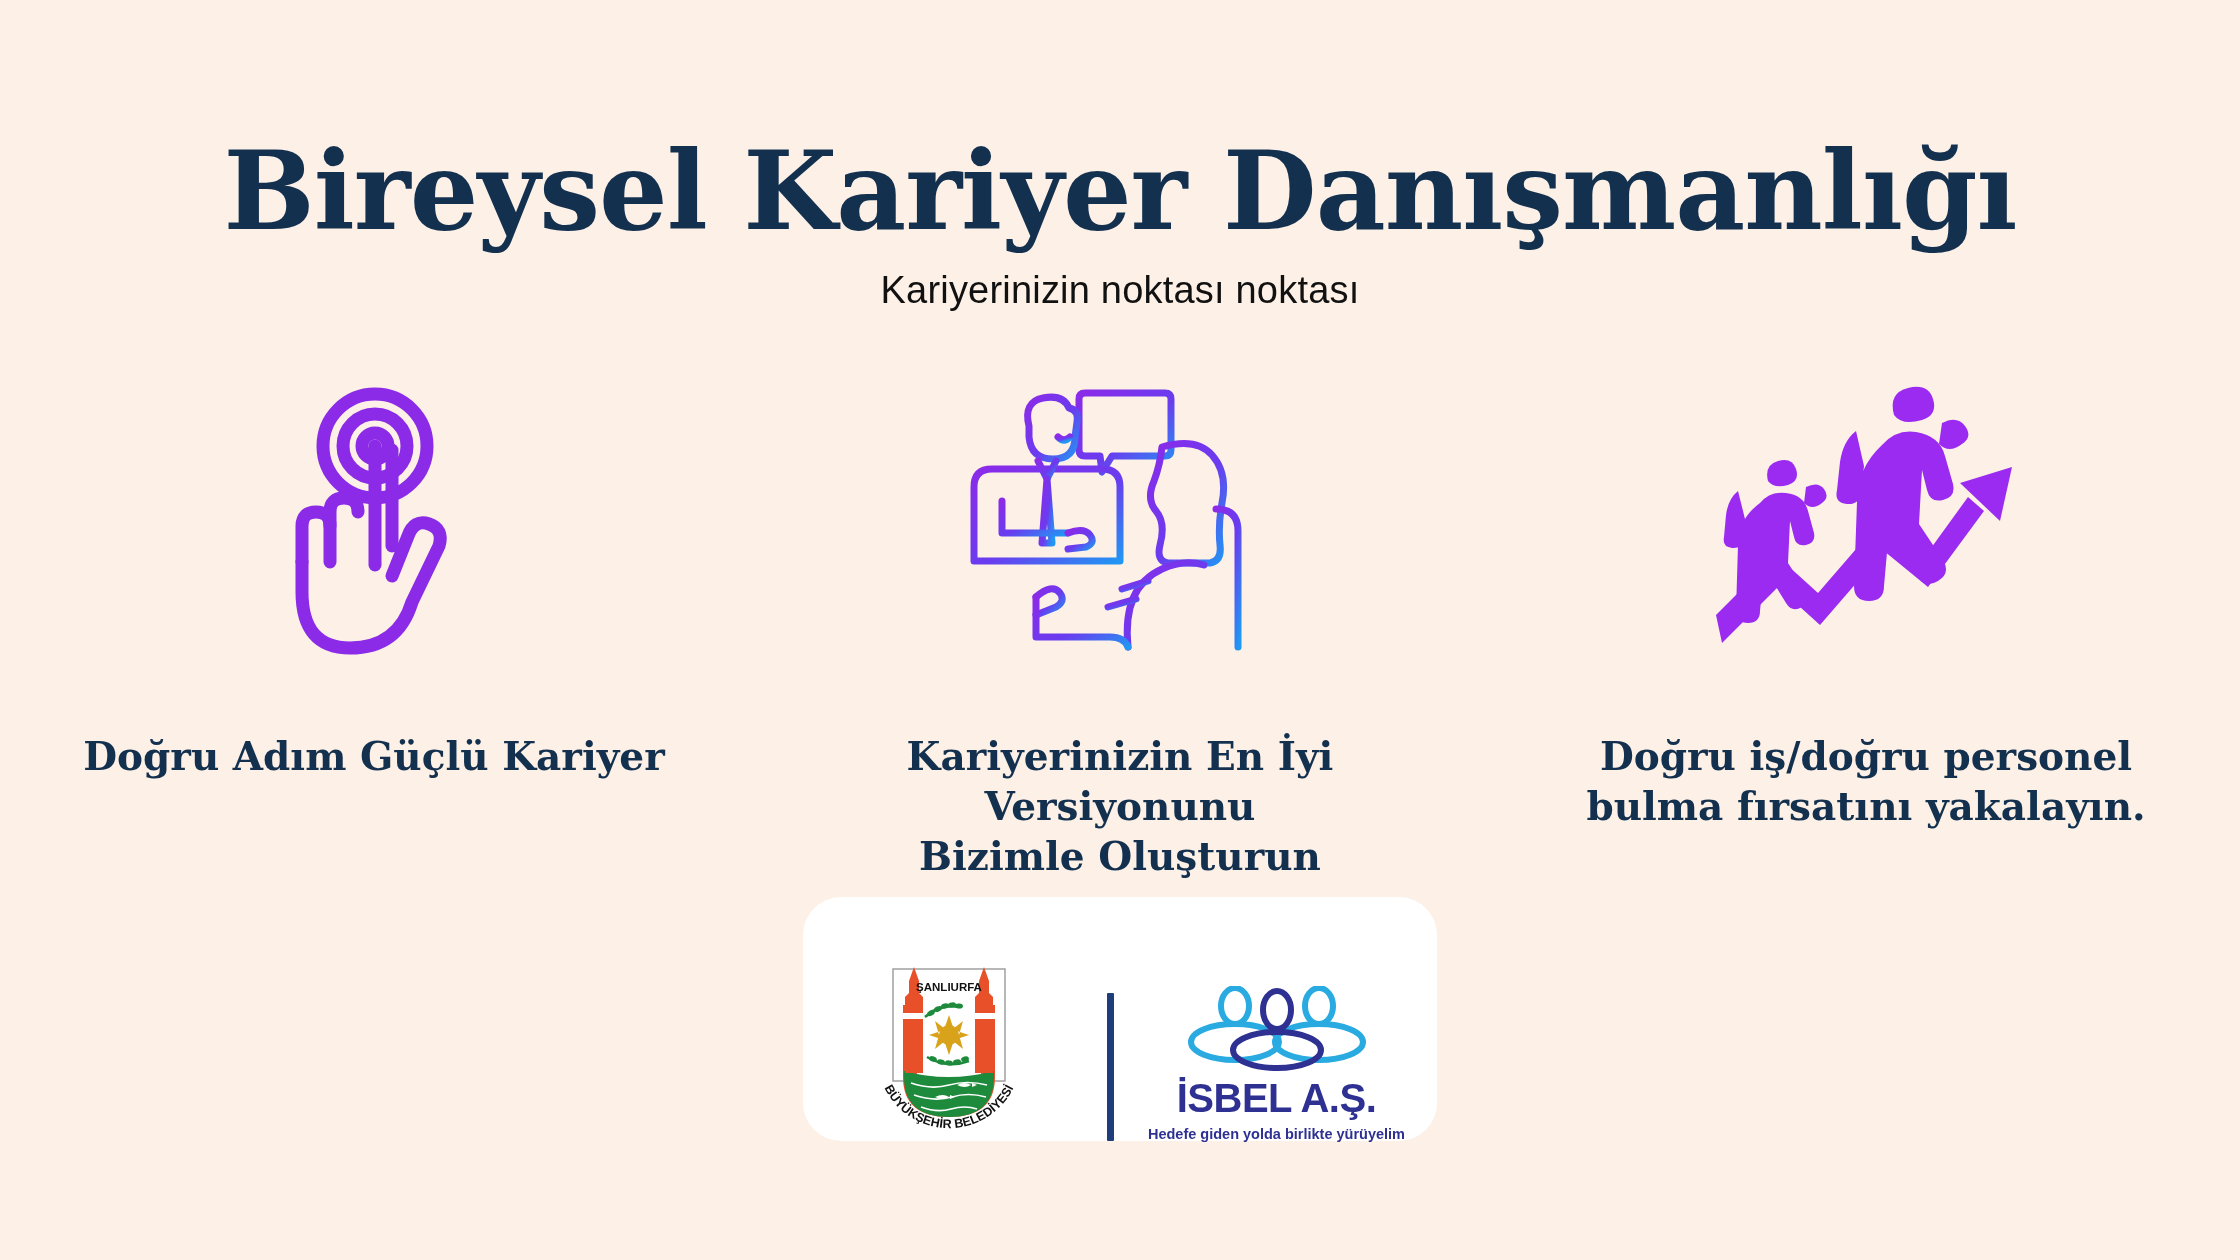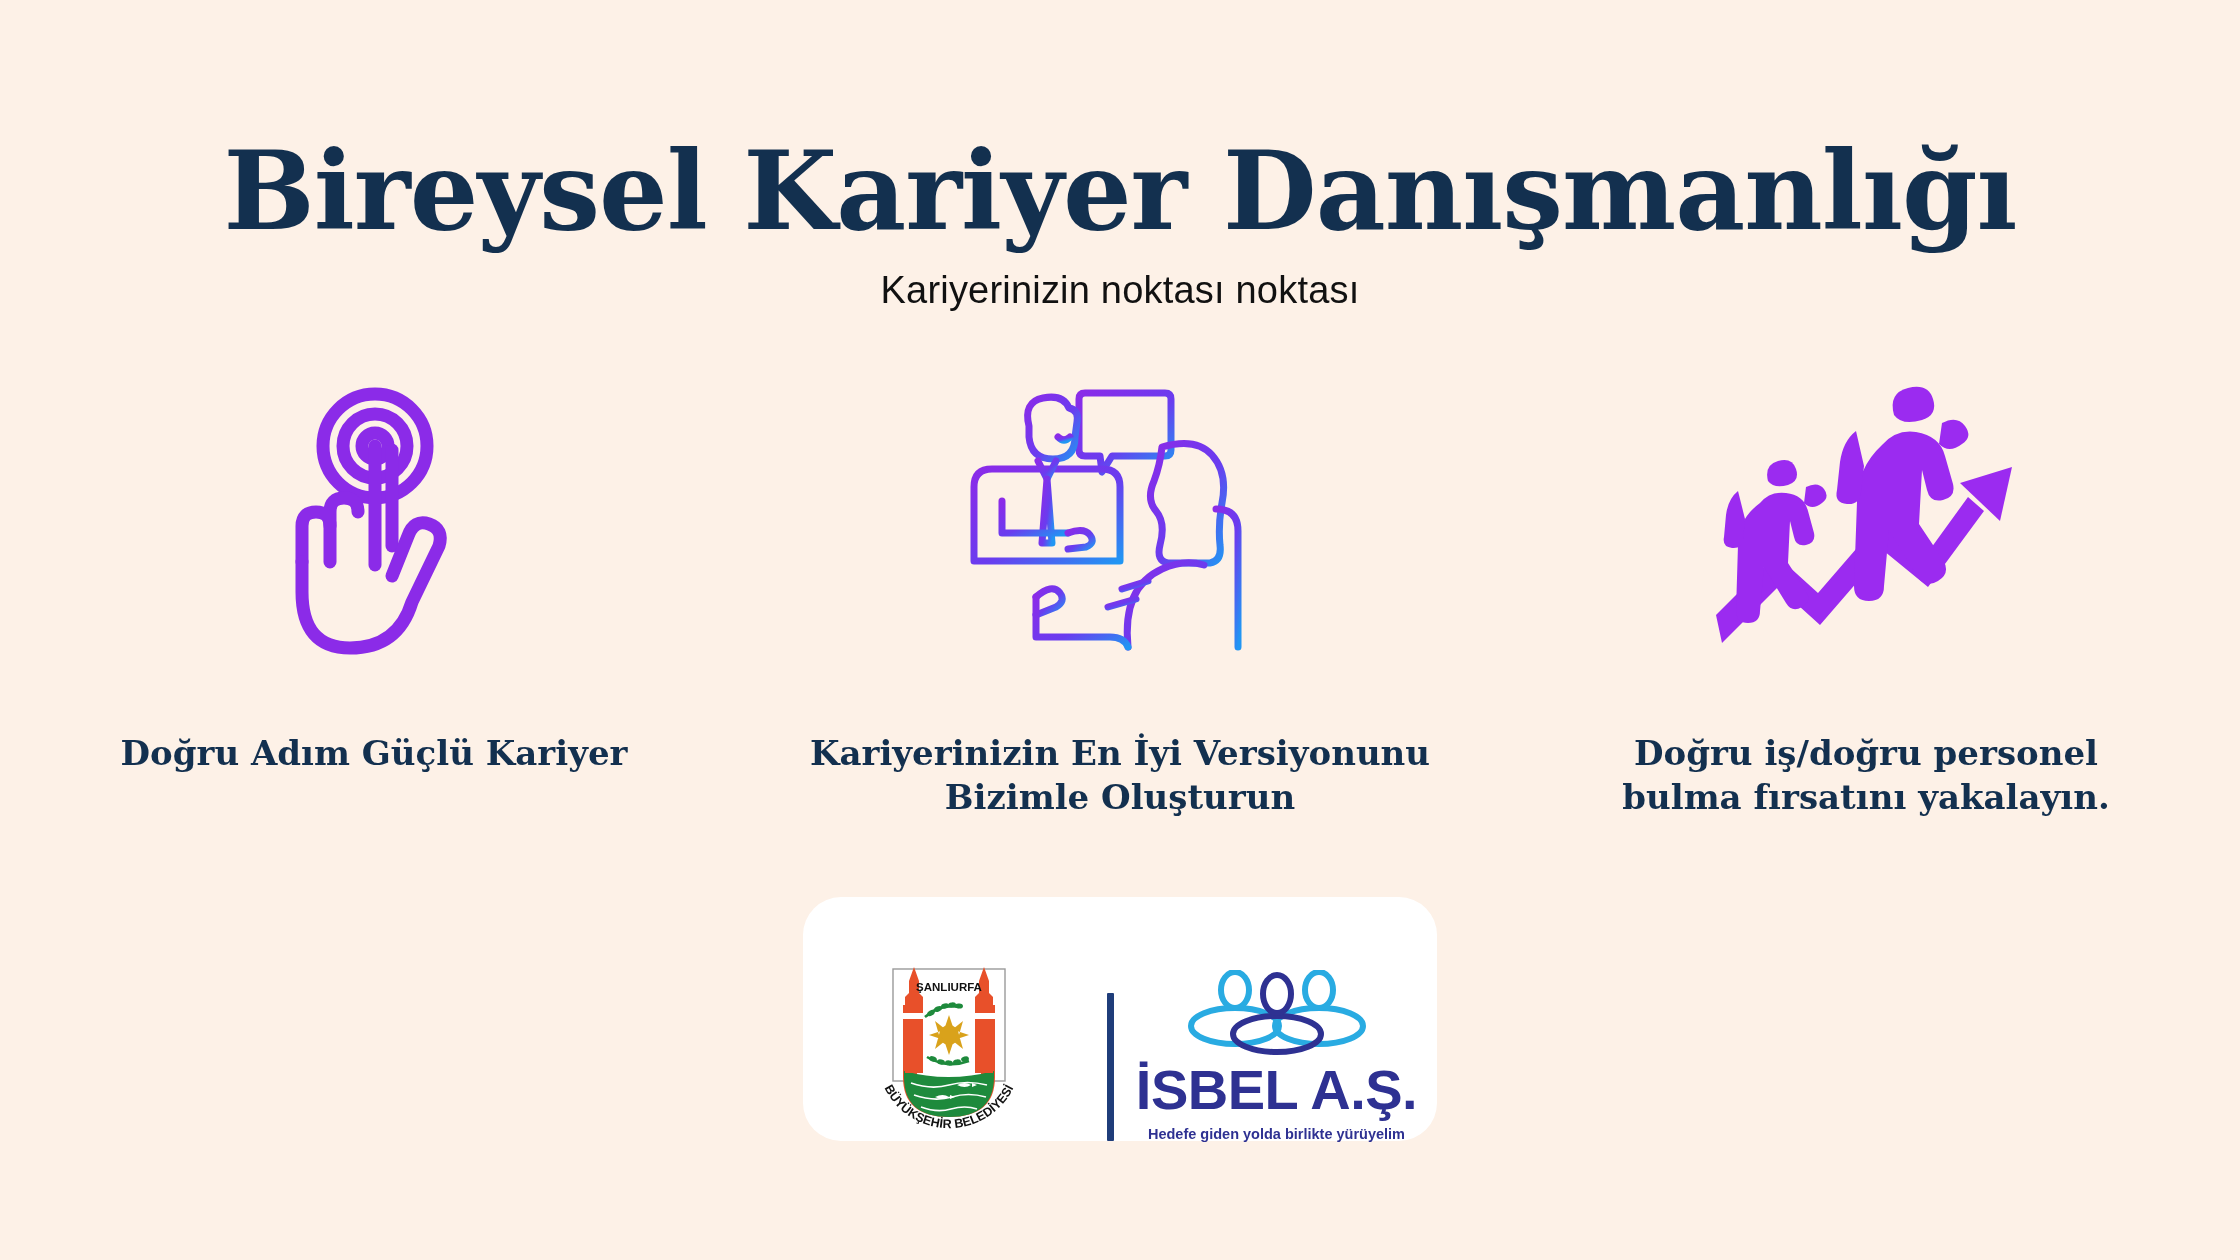--- a/index.html
+++ b/index.html
@@ -68,21 +68,21 @@
   .feature-art {
     height: 300px;
     display: flex;
     align-items: flex-end;
     justify-content: center;
   }
   .feature-caption {
     margin-top: 72px;
     font-family: "DejaVu Serif", "Liberation Serif", serif;
     font-weight: 700;
-    font-size: 34px;
+    font-size: 39px;
     line-height: 1.28;
     color: #13304F;
     text-align: center;
     max-width: 640px;
   }
   .feature-caption .line {
     display: block;
   }
 
   
@@ -113,21 +113,21 @@
   .logo-divider {
     width: 7px;
     height: 148px;
     background: #1F3D7A;
     border-radius: 1px;
     margin: 0 18px;
   }
   .isbel-wordmark {
     font-family: "Liberation Sans", sans-serif;
     font-weight: 700;
-    font-size: 56px;
+    font-size: 40px;
     letter-spacing: -0.5px;
     color: #2E3192;
     line-height: 1;
     margin-top: 4px;
   }
   .isbel-tagline {
     font-family: "Liberation Sans", sans-serif;
     font-weight: 600;
     font-size: 14.5px;
     color: #2E3192;

